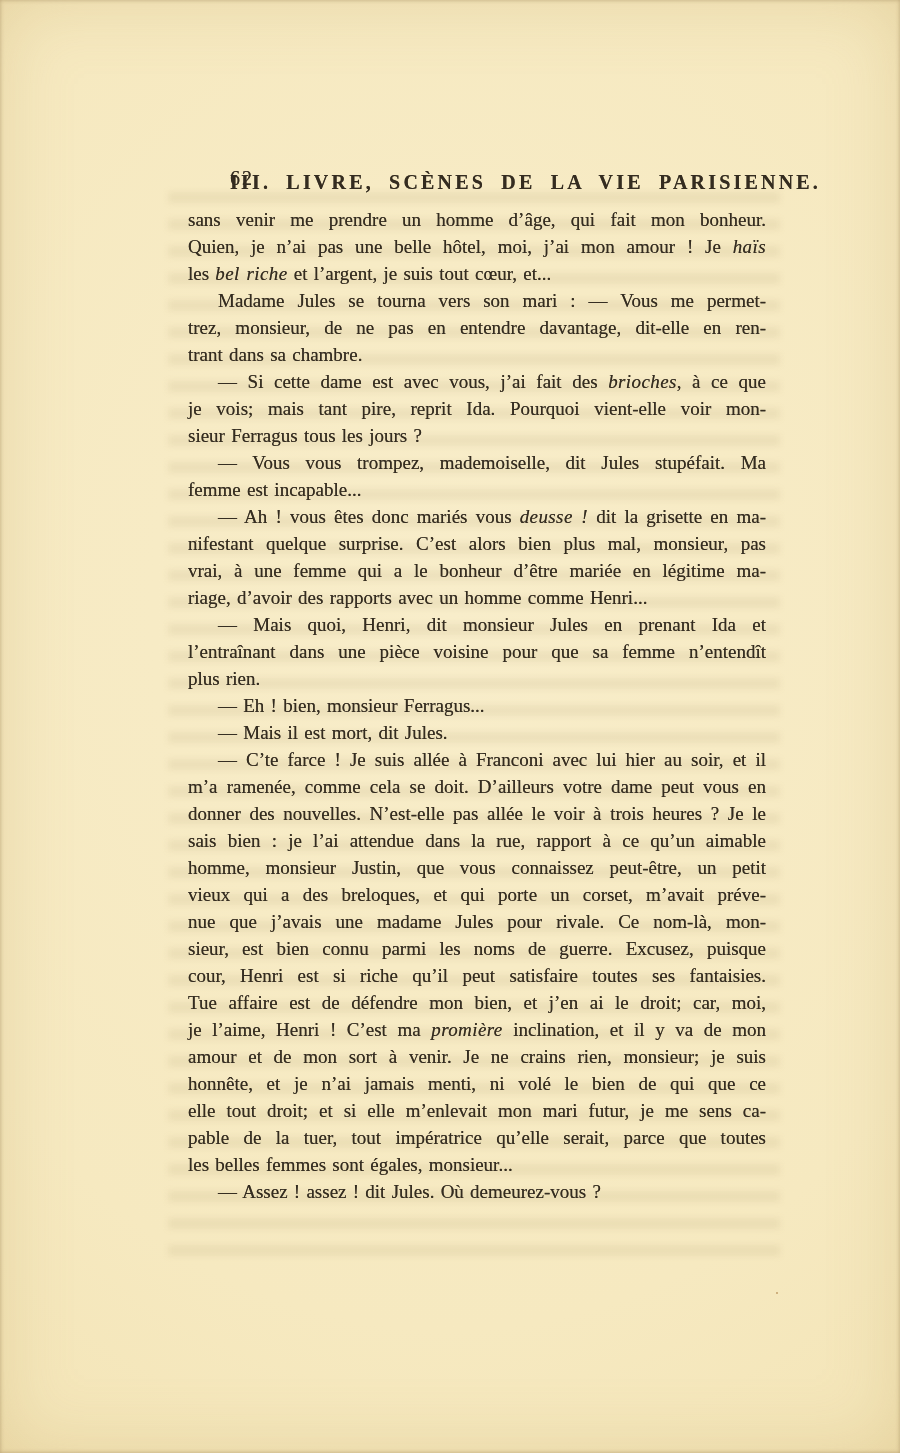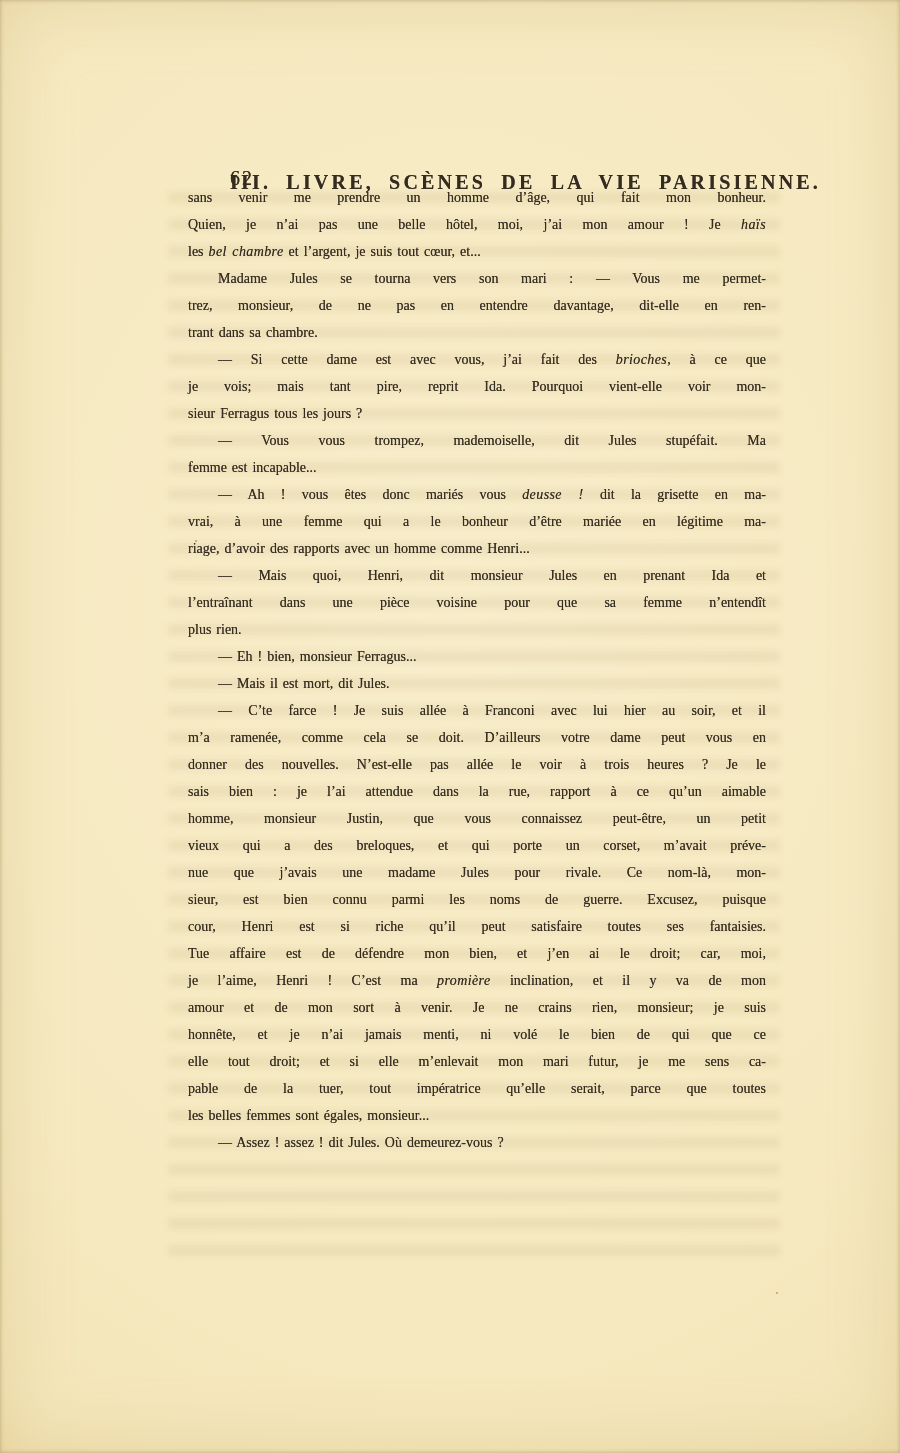--- a/index.html
+++ b/index.html
@@ -66,23 +66,23 @@
     font-size: 20px;
     font-weight: bold;
     letter-spacing: 3.2px;
     word-spacing: 7px;
     text-shadow: 0 0 0.4px rgba(52, 44, 32, 0.7);
     white-space: nowrap;
   }
   .text-block {
     position: absolute;
     left: 188px;
-    top: 184px;
+    top: 206px;
     width: 578px;
-    font-size: 14px;
+    font-size: 19px;
     line-height: 27px;
     text-shadow: 0 0 0.5px rgba(52, 44, 32, 0.72);
   }
   .line {
     text-align: left;
     word-spacing: 1.5px;
   }
   .line.just {
     text-align: justify;
     text-align-last: justify;
@@ -104,30 +104,31 @@
   <div class="speckles"></div>
 
   <div class="page-header">
     <span class="page-number">62</span>
     <div class="running-title">III. LIVRE, SCÈNES DE LA VIE PARISIENNE.</div>
   </div>
 
   <div class="text-block">
       <div class="line just"><span>sans venir me prendre un homme d’âge, qui fait mon bonheur.</span></div>
       <div class="line just"><span>Quien, je n’ai pas une belle hôtel, moi, j’ai mon amour ! Je </span><i>haïs</i></div>
-      <div class="line"><span>les </span><i>bel chambre</i><span> et l’argent, je suis tout cœur, et...</span></div>
+      <div class="line"><span>les </span><i>bel riche</i><span> et l’argent, je suis tout cœur, et...</span></div>
       <div class="line just ind"><span>Madame Jules se tourna vers son mari : — Vous me permet-</span></div>
       <div class="line just"><span>trez, monsieur, de ne pas en entendre davantage, dit-elle en ren-</span></div>
       <div class="line"><span>trant dans sa chambre.</span></div>
       <div class="line just ind"><span>— Si cette dame est avec vous, j’ai fait des </span><i>brioches</i><span>, à ce que</span></div>
       <div class="line just"><span>je vois; mais tant pire, reprit Ida. Pourquoi vient-elle voir mon-</span></div>
       <div class="line"><span>sieur Ferragus tous les jours ?</span></div>
       <div class="line just ind"><span>— Vous vous trompez, mademoiselle, dit Jules stupéfait. Ma</span></div>
       <div class="line"><span>femme est incapable...</span></div>
       <div class="line just ind"><span>— Ah ! vous êtes donc mariés vous </span><i>deusse !</i><span> dit la grisette en ma-</span></div>
+      <div class="line just"><span>nifestant quelque surprise. C’est alors bien plus mal, monsieur, pas</span></div>
       <div class="line just"><span>vrai, à une femme qui a le bonheur d’être mariée en légitime ma-</span></div>
       <div class="line"><span>riage, d’avoir des rapports avec un homme comme Henri...</span></div>
       <div class="line just ind"><span>— Mais quoi, Henri, dit monsieur Jules en prenant Ida et</span></div>
       <div class="line just"><span>l’entraînant dans une pièce voisine pour que sa femme n’entendît</span></div>
       <div class="line"><span>plus rien.</span></div>
       <div class="line ind"><span>— Eh ! bien, monsieur Ferragus...</span></div>
       <div class="line ind"><span>— Mais il est mort, dit Jules.</span></div>
       <div class="line just ind"><span>— C’te farce ! Je suis allée à Franconi avec lui hier au soir, et il</span></div>
       <div class="line just"><span>m’a ramenée, comme cela se doit. D’ailleurs votre dame peut vous en</span></div>
       <div class="line just"><span>donner des nouvelles. N’est-elle pas allée le voir à trois heures ? Je le</span></div>

